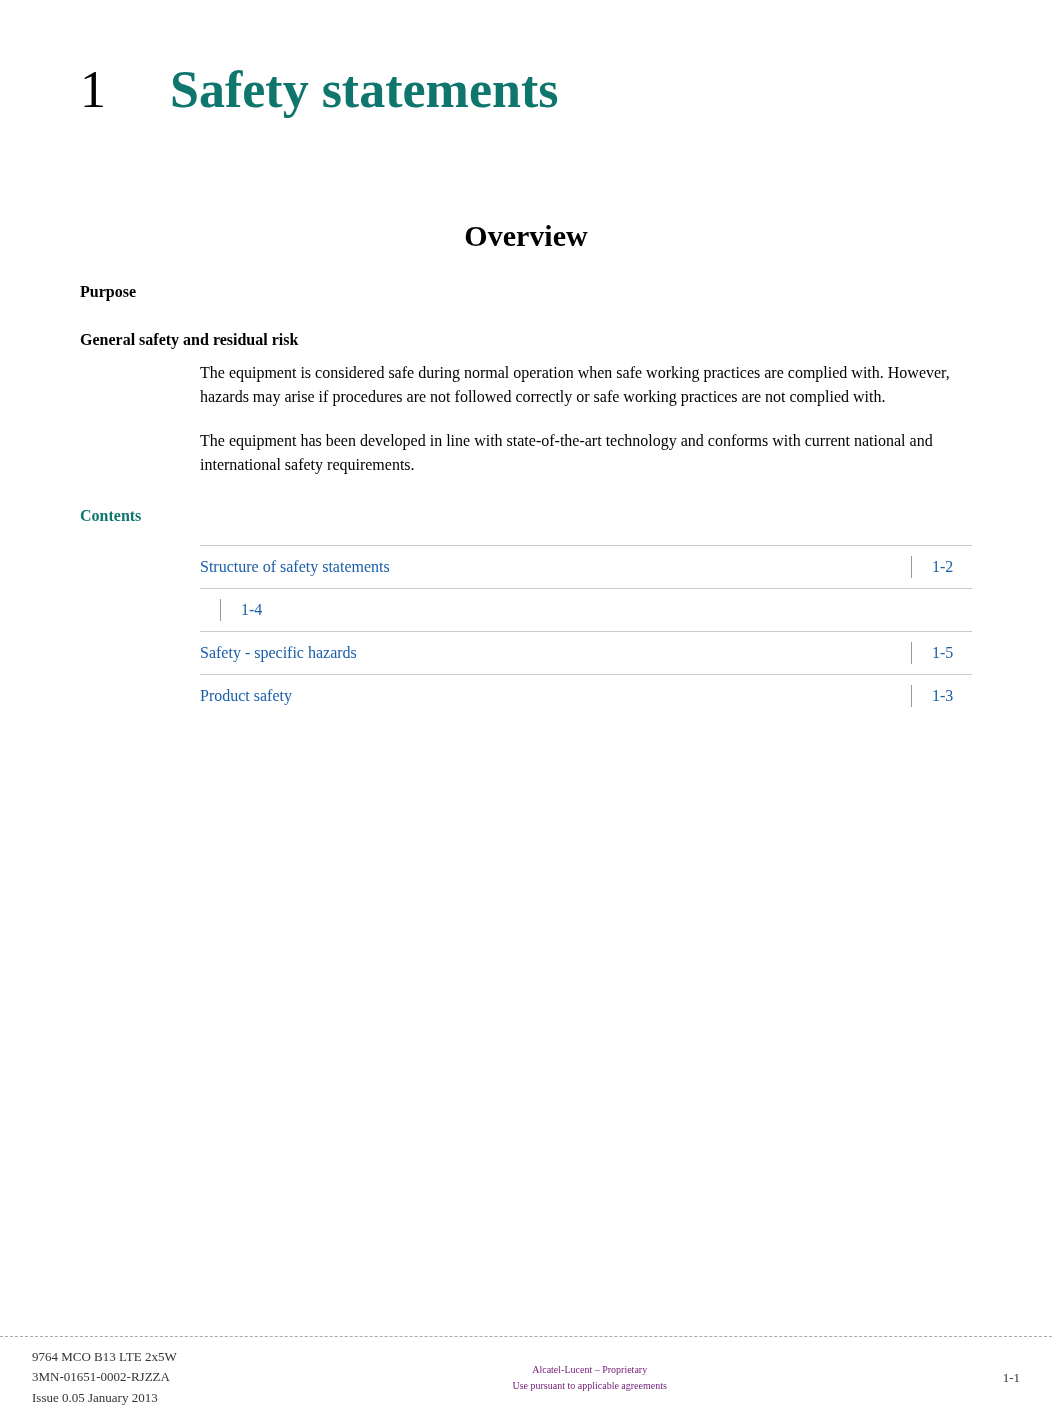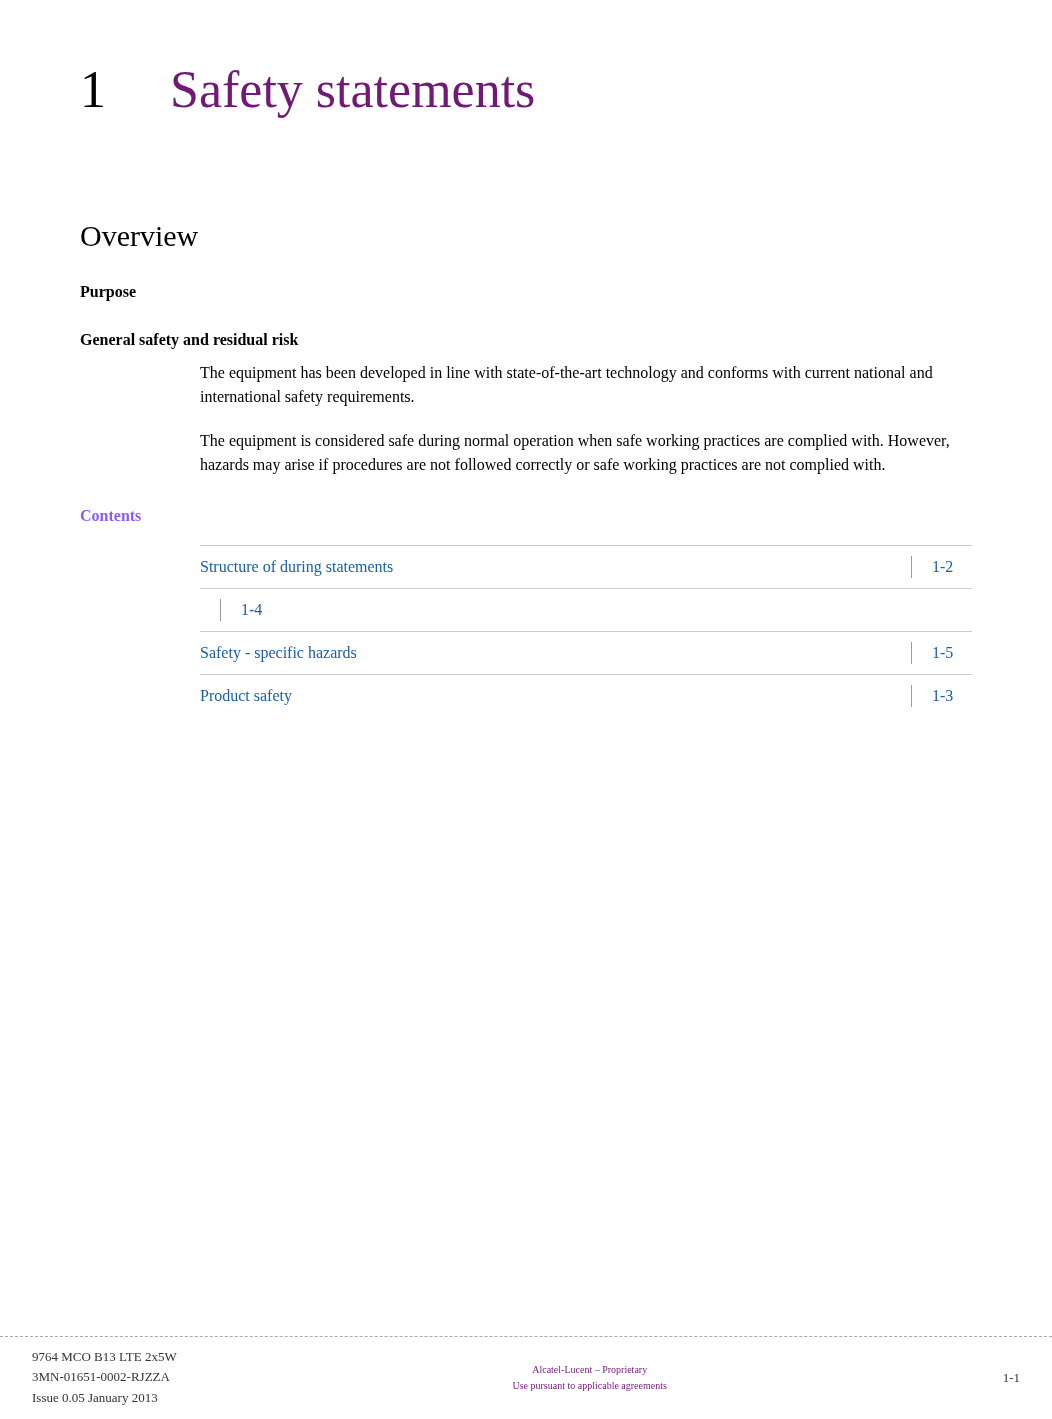--- a/index.html
+++ b/index.html
@@ -35,29 +35,30 @@
 
     .chapter-number {
       font-size: 52px;
       font-weight: normal;
       color: #000000;
       min-width: 50px;
     }
 
     .chapter-title {
       font-size: 52px;
-      font-weight: normal;
-      color: #701a75;
+      font-weight: bold;
+      color: #0f766e;
     }
 
     .section-title {
       font-size: 30px;
-      font-weight: normal;
+      font-weight: bold;
       color: #000000;
       margin-bottom: 30px;
+      text-align: center;
     }
 
     .subsection-label {
       font-size: 16px;
       font-weight: bold;
       color: #000000;
       margin-bottom: 12px;
     }
 
     .body-text {
@@ -76,21 +77,21 @@
       margin-bottom: 40px;
     }
 
     .contents-section {
       margin-top: 10px;
     }
 
     .contents-label {
       font-size: 16px;
       font-weight: bold;
-      color: #8b5cf6;
+      color: #0f766e;
       margin-bottom: 20px;
     }
 
     .toc-table {
       margin-left: 120px;
       width: calc(100% - 120px);
       border-collapse: collapse;
     }
 
     .toc-row {
@@ -168,30 +169,30 @@
 
   <div class="overview-section">
     <h2 class="section-title">Overview</h2>
 
     <div class="section-block">
       <div class="subsection-label">Purpose</div>
     </div>
 
     <div class="section-block">
       <div class="subsection-label">General safety and residual risk</div>
+      <p class="body-text">The equipment is considered safe during normal operation when safe working practices are complied with. However, hazards may arise if procedures are not followed correctly or safe working practices are not complied with.</p>
       <p class="body-text">The equipment has been developed in line with state-of-the-art technology and conforms with current national and international safety requirements.</p>
-      <p class="body-text">The equipment is considered safe during normal operation when safe working practices are complied with. However, hazards may arise if procedures are not followed correctly or safe working practices are not complied with.</p>
     </div>
 
     <div class="contents-section">
       <div class="contents-label">Contents</div>
       <div class="toc-table" id="toc-container">
 
       <div class="toc-row">
-            <a class="toc-link" href="#">Structure of during statements</a>
+            <a class="toc-link" href="#">Structure of safety statements</a>
             <div class="toc-separator"></div>
             <span class="toc-page">1-2</span>
           </div>
           <div class="toc-row">
             <div class="toc-separator"></div>
             <span class="toc-page">1-4</span>
           </div>
           <div class="toc-row">
             <a class="toc-link" href="#">Safety - specific hazards</a>
             <div class="toc-separator"></div>

